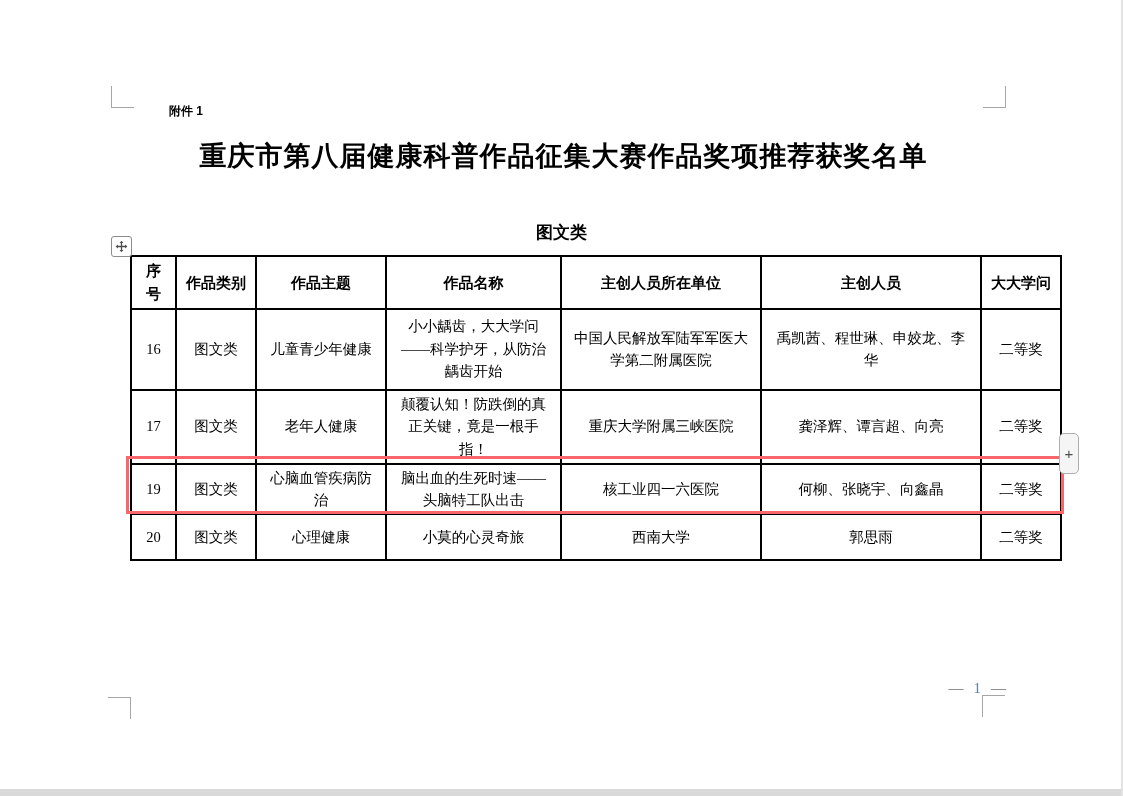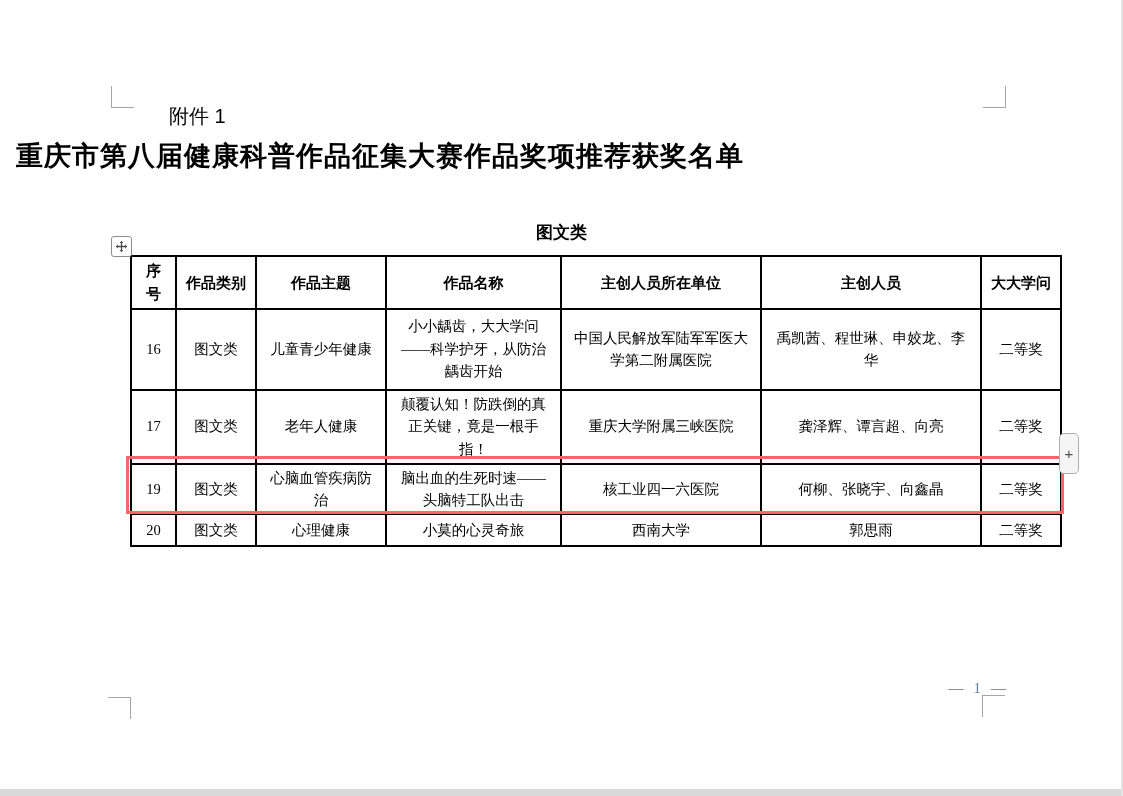--- a/index.html
+++ b/index.html
@@ -11,24 +11,24 @@
   }
   
   .crop { position:absolute; width:23px; height:22px; }
   .crop-tl { left:111px; top:86px;  border-left:1px solid #a6a6a6; border-bottom:1px solid #a6a6a6; }
   .crop-tr { left:983px; top:86px;  border-right:1px solid #a6a6a6; border-bottom:1px solid #a6a6a6; }
   .crop-bl { left:108px; top:697px; border-right:1px solid #a6a6a6; border-top:1px solid #a6a6a6; }
   .crop-br { left:982px; top:695px; border-left:1px solid #a6a6a6; border-top:1px solid #a6a6a6; }
 
   .attachment {
     position:absolute; left:144px; top:103px;
-    font-size:20px; font-weight:400; color:#000;padding-left:25px;
+    font-size:12px; font-weight:700; color:#000;padding-left:25px;
   }
   .doc-title {
-    position:absolute; left:16px; right:0; top:138px; text-align:left;
+    position:absolute; left:4px; right:0; top:138px; text-align:center;
     font-family:"DejaVu Serif","Liberation Serif",serif;
     font-size:27px; font-weight:700; color:#000; letter-spacing:1px;
   }
   .section-label {
     position:absolute; left:0; right:0; top:221px; text-align:center;
     font-size:17px; font-weight:700; color:#000;
   }
 
   
   .move-handle {
@@ -150,21 +150,21 @@
       </tr>
       <tr style="height:50px">
         <td class="num">19</td>
         <td>图文类</td>
         <td>心脑血管疾病防治</td>
         <td>脑出血的生死时速——头脑特工队出击</td>
         <td>核工业四一六医院</td>
         <td>何柳、张晓宇、向鑫晶</td>
         <td>二等奖</td>
       </tr>
-      <tr style="height:32px">
+      <tr style="height:46px">
         <td class="num">20</td>
         <td>图文类</td>
         <td>心理健康</td>
         <td>小莫的心灵奇旅</td>
         <td>西南大学</td>
         <td>郭思雨</td>
         <td>二等奖</td>
       </tr>
     </tbody>
   </table>

